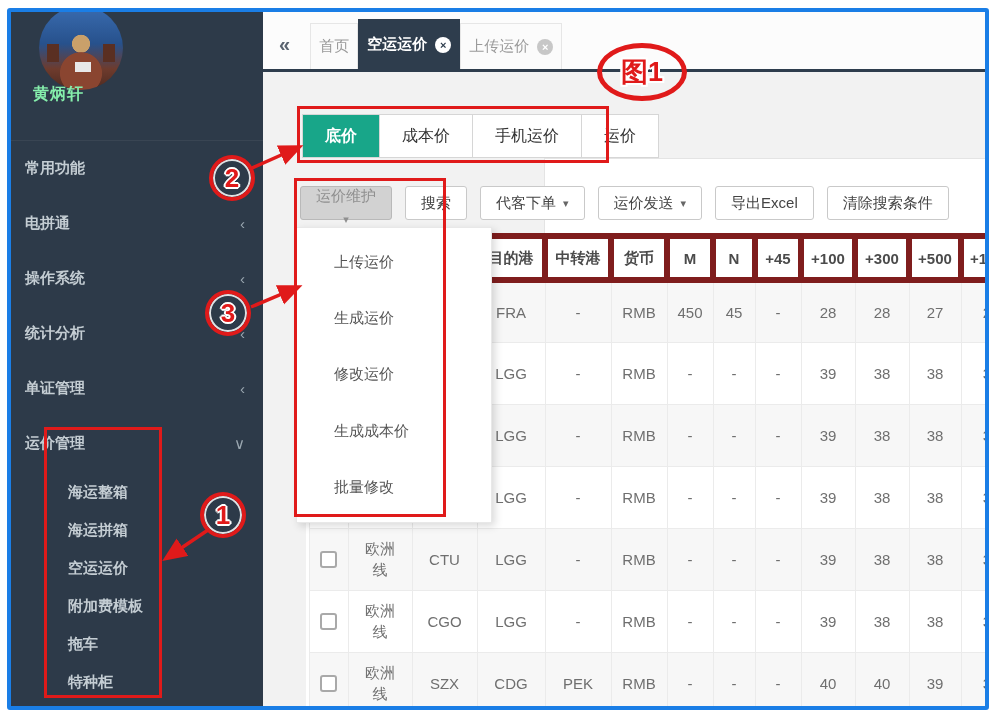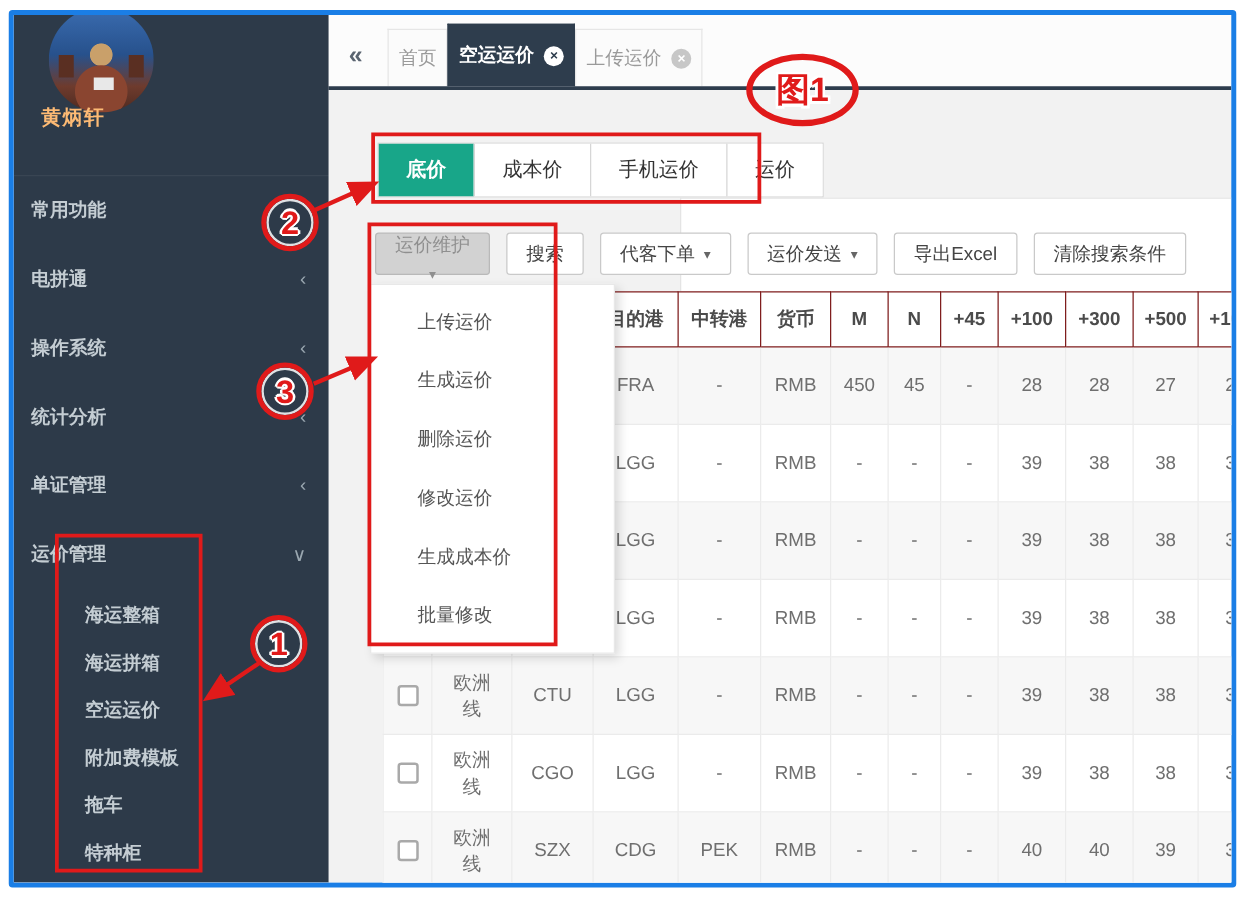--- a/index.html
+++ b/index.html
@@ -14,21 +14,21 @@
   
   .sidebar { position:absolute; left:0; top:0; width:252px; height:694px; background:#2d3a49; }
   .avatar { position:absolute; left:28px; top:-6px; width:84px; height:84px; border-radius:50%;
             overflow:hidden; background:
               radial-gradient(circle at 50% 80%, #8a4530 0 26%, transparent 27%),
               radial-gradient(circle at 50% 45%, #c9a06a 0 14%, transparent 15%),
               linear-gradient(180deg, #3a6cb0 0%, #27518c 45%, #6e3b2d 75%, #4e2a20 100%); }
   .avatar .paper { position:absolute; left:36px; top:56px; width:16px; height:10px; background:#e8e8e8; }
   .avatar .chair-l,.avatar .chair-r { position:absolute; top:38px; width:12px; height:18px; background:#5a2f22; }
   .avatar .chair-l{left:8px;} .avatar .chair-r{right:8px;}
-  .username { position:absolute; left:22px; top:72px; color:#fdba74; font-size:16px; font-weight:bold; letter-spacing:1px; }
+  .username { position:absolute; left:22px; top:72px; color:#86efac; font-size:16px; font-weight:bold; letter-spacing:1px; }
   .menu { position:absolute; left:0; top:128px; width:100%; border-top:1px solid rgba(255,255,255,0.06); }
   .menu-item { height:55px; display:flex; align-items:center; padding-left:14px; padding-right:18px;
                color:#c4cdd3; font-size:15px; font-weight:bold; cursor:pointer; }
   .menu-item .chev { margin-left:auto; font-size:15px; color:#9aa7b0; font-weight:normal; }
   .submenu { position:absolute; left:0; top:461px; width:100%; }
   .submenu-item { height:38px; display:flex; align-items:center; padding-left:57px;
                   color:#c4cdd3; font-size:15px; font-weight:bold; cursor:pointer; }
 
   
   .tabbar { position:absolute; left:252px; top:0; right:0; height:57px; background:#fcfcfc;
@@ -64,21 +64,21 @@
          border:1px solid #c9c9c9; border-radius:3px; font-size:15px; color:#444; cursor:pointer;
          white-space:nowrap; }
   .btn .caret { font-size:11px; color:#666; }
   .btn.disabled { background:#d2d2d2; border-color:#b9b9b9; color:#8f8f8f;flex-direction:column; }
   .btn.disabled .caret { color:#8f8f8f; }
 
   
   .table-wrap { position:absolute; left:295px; top:221px; width:712px; }
   table.rates { border-collapse:collapse; table-layout:fixed; width:712px; background:#fff; }
   table.rates th { height:44px; font-size:15px; font-weight:bold; color:#4b4b4b;
-                   border:1px solid #7f1d1d; background:#fff; text-align:center; }
+                   border:6px solid #7f1d1d; background:#fff; text-align:center; }
   table.rates td { height:62px; font-size:15px; color:#6f6f6f; border:1px solid #ebebeb;
                    text-align:center; vertical-align:middle; }
   table.rates tbody tr:nth-child(odd) td { background:#f7f7f7; }
   .cbx { width:17px; height:17px; border:2px solid #a9a9a9; border-radius:3px; background:#fff;
          margin:0 auto; cursor:pointer; }
   .cell-line { max-width:36px; margin:0 auto; line-height:1.4; word-break:break-all; }
 
   
   .dropdown { position:absolute; left:285px; top:215px; width:196px; height:296px; background:#fff;
               border:1px solid #e8e8e8; box-shadow:3px 3px 8px rgba(0,0,0,0.15); z-index:30;
@@ -363,21 +363,20 @@
                 <td>39</td>
                 <td>39</td>
               </tr>
             </tbody>
         </table>
       </div>
 
       <div class="dropdown" id="dropdown-menu">
           <div class="dd-item">上传运价</div>
           <div class="dd-item">生成运价</div>
-          <div class="dd-item">删除运价</div>
           <div class="dd-item">修改运价</div>
           <div class="dd-item">生成成本价</div>
           <div class="dd-item">批量修改</div>
         </div>
 
       <div class="ann red-rect" style="left:33px; top:415px; width:118px; height:271px;"></div>
       <div class="ann red-rect" style="left:286px; top:94px; width:312px; height:57px;"></div>
       <div class="ann red-rect" style="left:283px; top:166px; width:152px; height:339px;"></div>
 
       <div class="ann callout" style="left:189px; top:480px;">1</div>

